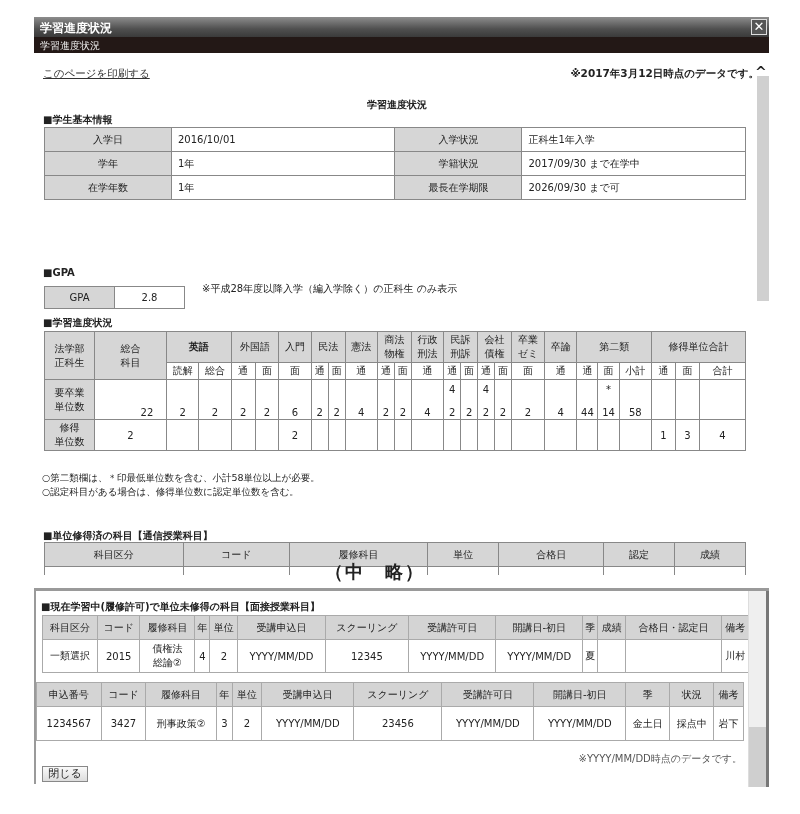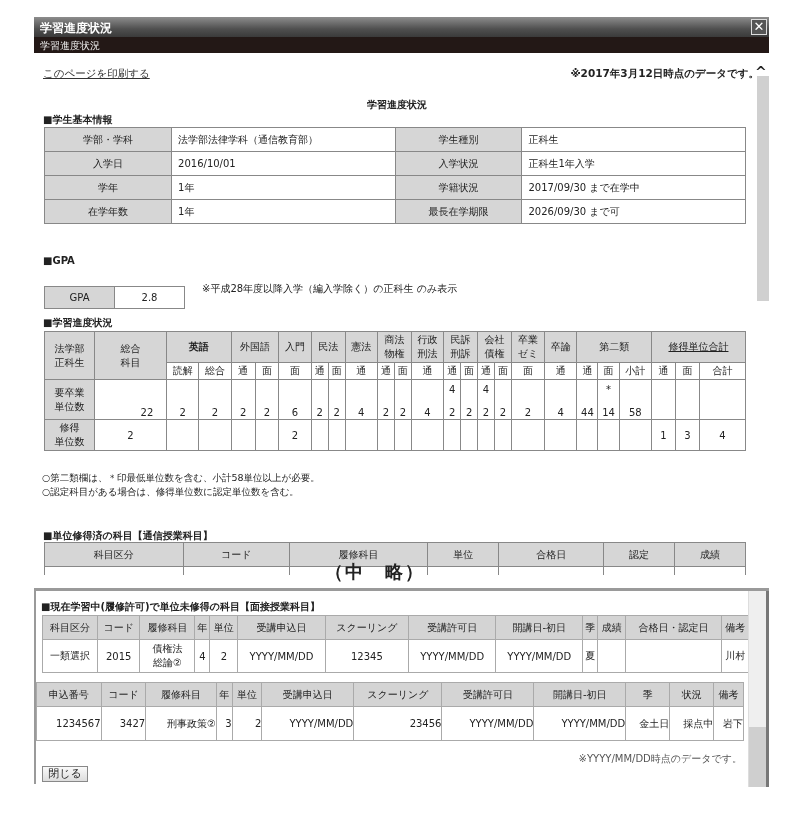--- a/index.html
+++ b/index.html
@@ -58,21 +58,21 @@
   .lower-label { position: absolute; left: 5px; top: 9px; font-size: 10px; font-weight: bold; }
 
   .mensetsu { position: absolute; left: 6px; top: 24px; width: 708px; }
   .mensetsu th, .mensetsu td { border: 1px solid #aaa; text-align: center; font-size: 10px; }
   .mensetsu th { height: 24px; background: #d4d4d4; }
   .mensetsu td { height: 33px; }
 
   .apply { position: absolute; left: 0; top: 91px; width: 708px; }
   .apply th, .apply td { border: 1px solid #aaa; text-align: center; font-size: 10px; }
   .apply th { height: 24px; background: #d4d4d4; }
-  .apply td { height: 34px; text-align: right; }
+  .apply td { height: 34px; }
 
   .asof2 { position: absolute; right: 24px; top: 161px; font-size: 10px; color: #555; }
   .close-btn { position: absolute; left: 6px; top: 175px; width: 46px; height: 16px; border: 1px solid #888; background: linear-gradient(#fafafa, #ddd); font-size: 11px; text-align: center; line-height: 14px; }
 </style>
 </head>
 <body>
 
 <div class="window">
   <div class="titlebar">
     <span>学習進度状況</span>
@@ -82,47 +82,41 @@
 
   <div class="content">
     <a class="print-link">このページを印刷する</a>
     <div class="asof">※2017年3月12日時点のデータです。</div>
     <div class="page-heading">学習進度状況</div>
 
     <div class="section-label" style="left:9px;top:60px;">■学生基本情報</div>
     <table class="basic">
       <tbody id="basic-body">
           <tr>
-            <td class="hd">学部・学科</td>
-            <td class="v">法学部法律学科（通信教育部）</td>
-            <td class="hd">学生種別</td>
-            <td class="v">正科生</td>
-          </tr>
-          <tr>
             <td class="hd">入学日</td>
             <td class="v">2016/10/01</td>
             <td class="hd">入学状況</td>
             <td class="v">正科生1年入学</td>
           </tr>
           <tr>
             <td class="hd">学年</td>
             <td class="v">1年</td>
             <td class="hd">学籍状況</td>
             <td class="v">2017/09/30 まで在学中</td>
           </tr>
           <tr>
             <td class="hd">在学年数</td>
             <td class="v">1年</td>
             <td class="hd">最長在学期限</td>
             <td class="v">2026/09/30 まで可</td>
           </tr>
         </tbody>
     </table>
 
-    <div class="section-label" style="left:9px;top:202px;">■GPA</div>
+    <div class="section-label" style="left:9px;top:214px;">■GPA</div>
     <table class="gpa">
       <tbody>
           <tr>
         <td class="hd">GPA</td>
         <td class="v">2.8</td>
       </tr>
     </tbody>
       </table>
     <div class="gpa-note">※平成28年度以降入学（編入学除く）の正科生 のみ表示</div>
 
@@ -144,21 +138,21 @@
             <th style="white-space:pre-line;" colspan="1">行政
 刑法</th>
             <th style="white-space:pre-line;" colspan="2">民訴
 刑訴</th>
             <th style="white-space:pre-line;" colspan="2">会社
 債権</th>
             <th style="white-space:pre-line;" colspan="1">卒業
 ゼミ</th>
             <th style="white-space:pre-line;" colspan="1">卒論</th>
             <th style="white-space:pre-line;" colspan="3">第二類</th>
-            <th style="white-space:pre-line;text-decoration:underline;" colspan="3">修得単位合計</th>
+            <th style="white-space:pre-line;" colspan="3">修得単位合計</th>
           </tr>
         <tr id="pg-head2">
             <th style="background:#fff">読解</th>
             <th style="background:#fff">総合</th>
             <th style="background:#fff">通</th>
             <th style="background:#fff">面</th>
             <th style="background:#fff">面</th>
             <th style="background:#fff">通</th>
             <th style="background:#fff">面</th>
             <th style="background:#fff">通</th>

